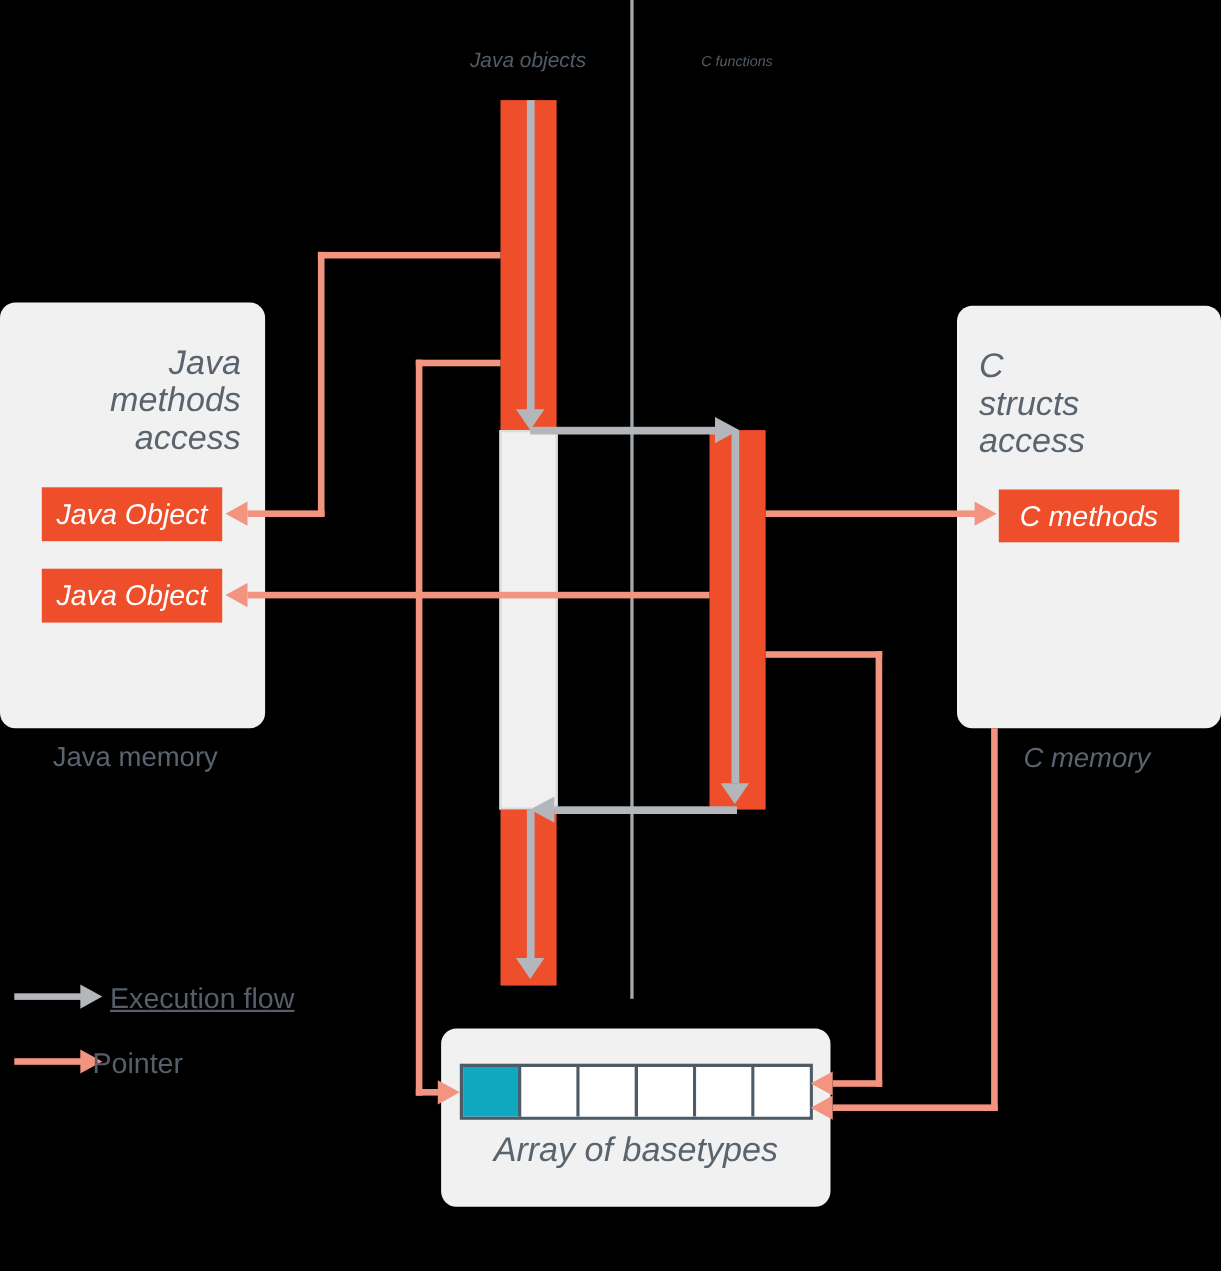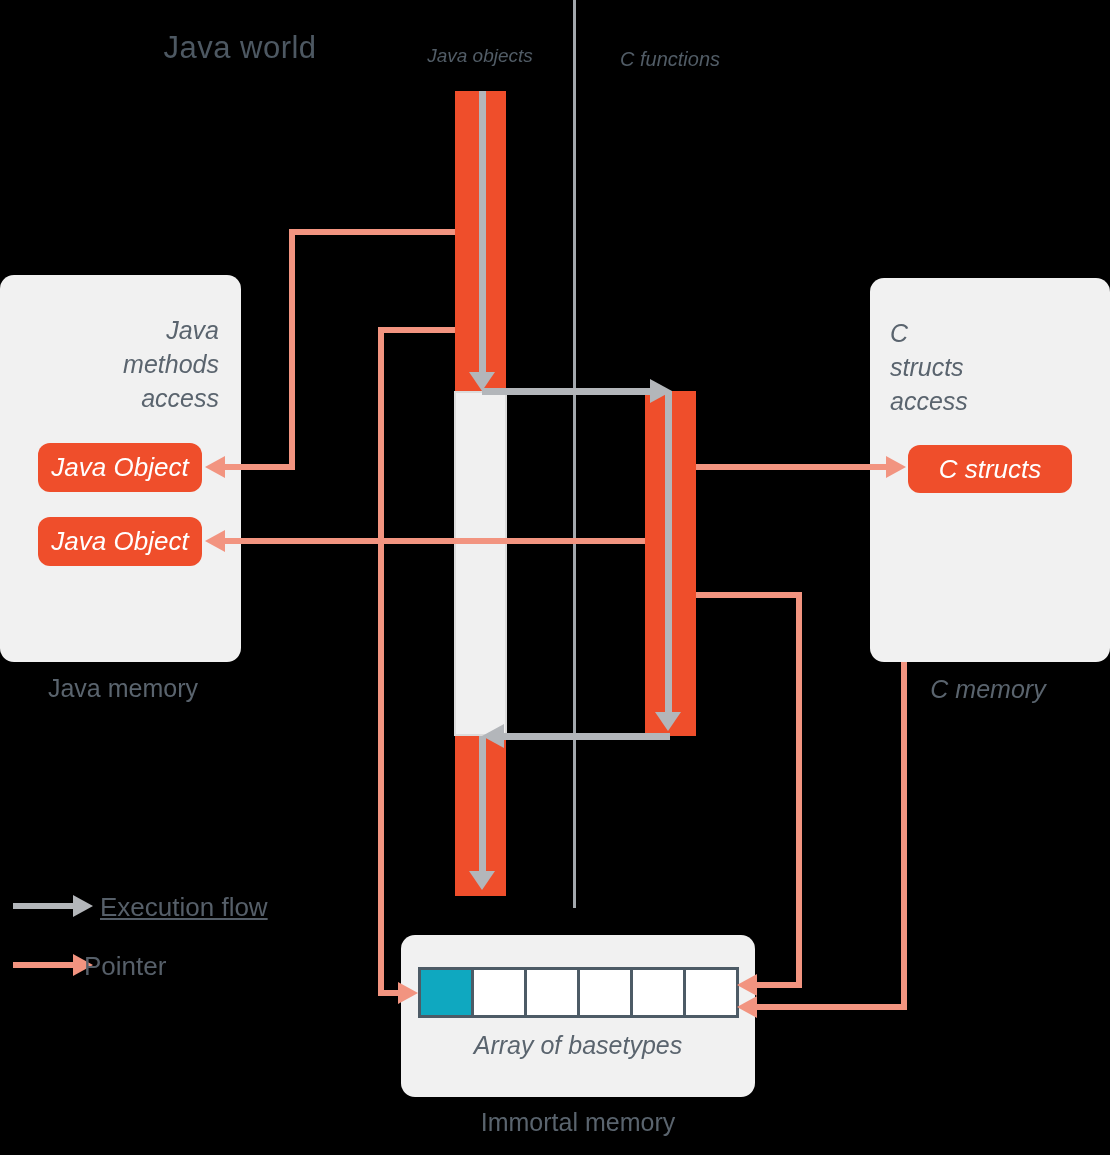--- a/index.html
+++ b/index.html
@@ -4,22 +4,22 @@
 <style>
   html,body{margin:0;padding:0;background:#000;}
   #stage{
     position:relative;width:1110px;height:1155px;background:#000;overflow:hidden;
     font-family:"Liberation Sans","DejaVu Sans",sans-serif;
   }
   .abs{position:absolute;}
   .title{color:#4d5862;font-size:31px;text-align:center;letter-spacing:.5px;}
   .col-label{color:#515c66;font-style:italic;text-align:center;}
   .panel{background:#f1f1f1;border-radius:14px;}
-  .access-label{color:#5a646e;font-style:italic;font-size:25px;line-height:34px;}
-  .obj-box{background:#ef4e2b;border-radius:12px;color:#fff;font-style:italic;
+  .access-label{color:#5a646e;font-style:italic;font-size:31px;line-height:34px;}
+  .obj-box{background:#ef4e2b;border-radius:0;color:#fff;font-style:italic;
     font-size:26px;display:flex;align-items:center;justify-content:center;}
   .caption{color:#5a646e;font-size:25px;text-align:center;}
   .bar{background:#ef4e2b;}
   .bar-gap{background:#f0f0f0;border:2px solid #dcdcdc;box-sizing:border-box;}
   .divider{background:#a3a8ad;}
   .gline{background:#b3b6ba;}
   .sline{background:#f29480;}
   .tri{width:0;height:0;}
   .g-down{border-left:13px solid transparent;border-right:13px solid transparent;border-top:19px solid #b3b6ba;}
   .g-right{border-top:12px solid transparent;border-bottom:12px solid transparent;border-left:22px solid #b3b6ba;}
@@ -34,42 +34,41 @@
   .legend-label{color:#565f69;font-size:26px;}
   .z1{z-index:1}.z2{z-index:2}.z3{z-index:3}.z4{z-index:4}
 </style>
 </head>
 <body>
 
 <div id="stage">
 
   <div class="abs divider z1" style="left:573px;top:0;width:3px;height:908px;"></div>
 
-  <div class="abs title" style="left:100px;top:30px;width:280px;">Java world</div>
   <div class="abs col-label" style="left:390px;top:45px;width:180px;font-size:19px;">Java objects</div>
-  <div class="abs col-label" style="left:600px;top:48px;width:140px;font-size:20px;">C functions</div>
+  <div class="abs col-label" style="left:600px;top:48px;width:140px;font-size:13px;">C functions</div>
 
   <div class="abs panel z2" style="left:0;top:275px;width:241px;height:387px;">
     <div class="abs access-label" style="right:22px;top:38px;text-align:right;">
       <div>Java</div>
       <div>methods</div>
       <div>access</div>
     </div>
     <div class="abs obj-box" style="left:38px;top:168px;width:164px;height:49px;">Java Object</div>
     <div class="abs obj-box" style="left:38px;top:242px;width:164px;height:49px;">Java Object</div>
   </div>
   <div class="abs caption" style="left:0;top:674px;width:246px;">Java memory</div>
 
   <div class="abs panel z2" style="left:870px;top:278px;width:240px;height:384px;">
     <div class="abs access-label" style="left:20px;top:38px;text-align:left;">
       <div>C</div>
       <div>structs</div>
       <div>access</div>
     </div>
-    <div class="abs obj-box" style="left:38px;top:167px;width:164px;height:48px;">C structs</div>
+    <div class="abs obj-box" style="left:38px;top:167px;width:164px;height:48px;">C methods</div>
   </div>
   <div class="abs caption" style="left:868px;top:675px;width:240px;font-style:italic;">C memory</div>
 
   <div class="abs bar z2" style="left:455px;top:91px;width:51px;height:300px;"></div>
   <div class="abs bar-gap z2" style="left:454px;top:391px;width:53px;height:345px;"></div>
   <div class="abs bar z2" style="left:455px;top:736px;width:51px;height:160px;"></div>
 
   <div class="abs bar z2" style="left:645px;top:391px;width:51px;height:345px;"></div>
 
   <div class="abs gline z3" style="left:479px;top:91px;width:7px;height:283px;"></div>
@@ -112,21 +111,20 @@
     <div class="abs cells" style="left:17px;top:32px;">
       <div class="cell filled"></div>
       <div class="cell"></div>
       <div class="cell"></div>
       <div class="cell"></div>
       <div class="cell"></div>
       <div class="cell"></div>
     </div>
     <div class="abs access-label" style="left:0;top:93px;width:354px;text-align:center;font-style:italic;">Array of basetypes</div>
   </div>
-  <div class="abs caption" style="left:401px;top:1108px;width:354px;">Immortal memory</div>
 
   <div class="abs gline" style="left:13px;top:903px;width:62px;height:6px;"></div>
   <div class="abs tri lg-right" style="left:73px;top:895px;"></div>
   <div class="abs legend-label" style="left:100px;top:892px;text-decoration:underline;">Execution flow</div>
 
   <div class="abs sline" style="left:13px;top:962px;width:62px;height:6px;"></div>
   <div class="abs tri s-right" style="left:73px;top:954px;"></div>
   <div class="abs legend-label" style="left:84px;top:951px;">Pointer</div>
 
 </div>

